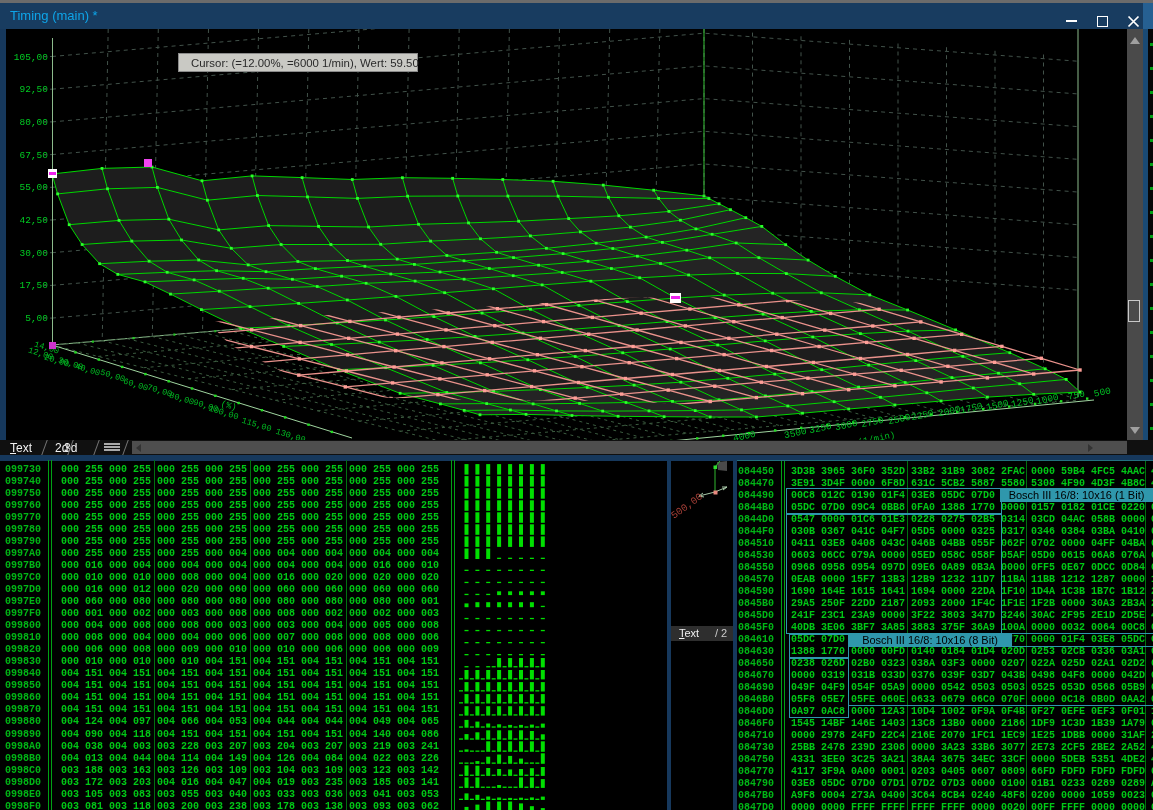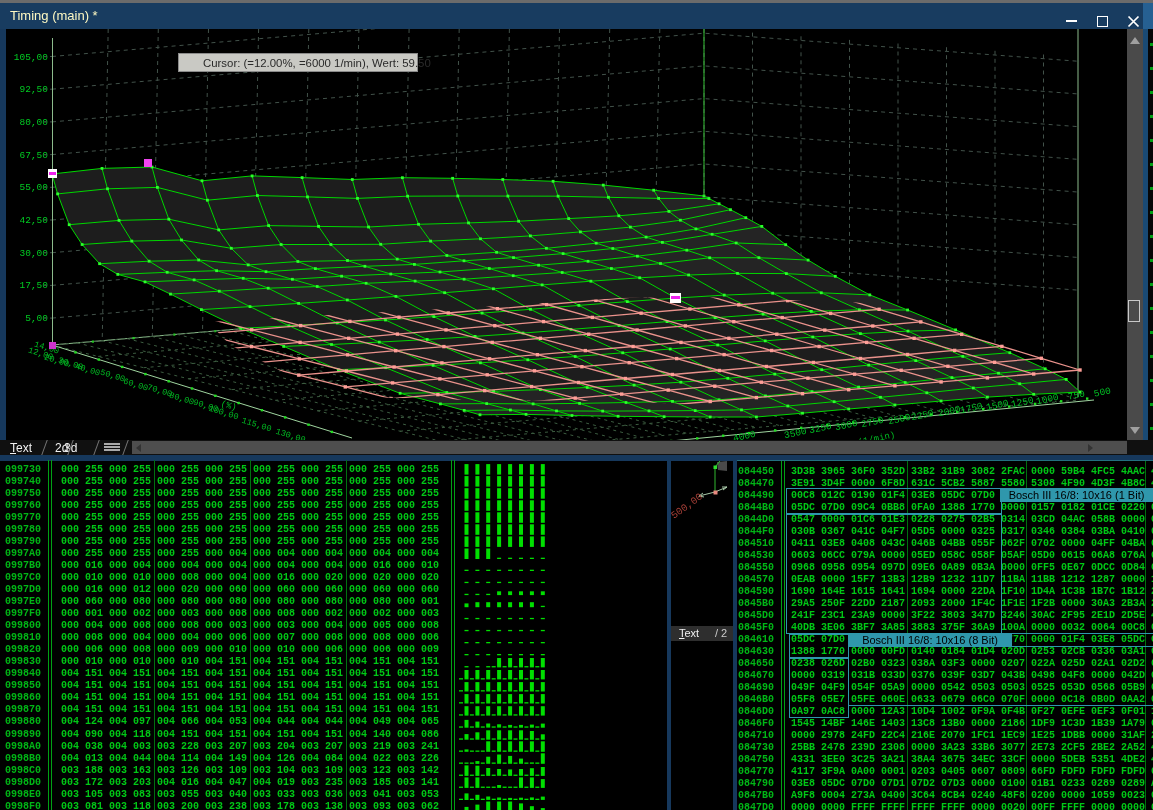--- a/index.html
+++ b/index.html
@@ -7,21 +7,21 @@
 .tab { position:absolute; top:1px; font:12px "Liberation Sans",sans-serif; color:#f2f2f2; }
 .maplabel { position:absolute; height:14px; background:#2f97ac; color:#000; font:11px "Liberation Sans",sans-serif; line-height:14px; text-align:center; overflow:hidden; white-space:nowrap; }
 </style></head>
 <body>
 <div style="position:absolute;left:0;top:0;width:1153px;height:810px;background:#000">
 
 <div style="position:absolute;left:0;top:29px;width:6px;height:426px;background:#16385c"></div>
 <div style="position:absolute;left:1143px;top:29px;width:0px;height:426px;background:#16385c"></div>
 <div style="position:absolute;left:0;top:0;width:1153px;height:3px;background:#6b6b6b"></div>
     <div style="position:absolute;left:0;top:3px;width:1143px;height:26px;background:#183c60">
-      <span style="position:absolute;left:10px;top:5px;font:13px 'Liberation Sans',sans-serif;color:#fef9c3">Timing (main) *</span>
+      <span style="position:absolute;left:10px;top:5px;font:13px 'Liberation Sans',sans-serif;color:#0ea5e9">Timing (main) *</span>
       <div style="position:absolute;left:1066px;top:17px;width:11px;height:2px;background:#fff"></div>
       <div style="position:absolute;left:1097px;top:13px;width:11px;height:11px;border:1.5px solid #fff"></div>
       <svg width="13" height="13" style="position:absolute;left:1127px;top:12px">
         <path d="M1.5 1.5 L11.5 11.5 M11.5 1.5 L1.5 11.5" stroke="#fff" stroke-width="1.7"></path>
       </svg>
     </div>
 <div style="position:absolute;left:1143px;top:3px;width:10px;height:26px;background:#266092"></div>
     <div style="position:absolute;left:1143px;top:29px;width:5px;height:426px;background:#1a4a74"></div>
     <div style="position:absolute;left:1148px;top:29px;width:5px;height:426px;background:#060606">
       <div style="position:absolute;left:2px;top:14px;width:6px;height:3px;background:#00a014"></div>
@@ -839,21 +839,21 @@
         </g>
         <line x1="704" y1="29" x2="704" y2="196" stroke="#35c035" stroke-width="1"></line>
         <rect x="48" y="169" width="9" height="9" fill="#ffffff"></rect>
         <rect x="49" y="172" width="7" height="3" fill="#ee22ee"></rect>
         <rect x="670" y="293" width="11" height="10" fill="#ffffff"></rect>
         <rect x="671" y="296" width="9" height="3" fill="#ee22ee"></rect>
         <rect x="144" y="159" width="8" height="8" fill="#ee44ee"></rect>
         <rect x="49" y="342" width="7" height="7" fill="#cc33cc"></rect>
       </g>
     </svg>
-<div style="position:absolute;left:178px;top:53px;width:240px;height:19px;background:#c9c9c4;white-space:nowrap;border:1px solid #8a8a8a;font:11.4px 'Liberation Sans',sans-serif;color:#2a2a2a;line-height:19px;text-align:left;padding-left:24px">Cursor: (=12.00%, =6000 1/min), Wert: 59.50</div>
+<div style="position:absolute;left:178px;top:53px;width:240px;height:19px;background:#c9c9c4;white-space:nowrap;border:1px solid #8a8a8a;font:11.4px 'Liberation Sans',sans-serif;color:#2a2a2a;line-height:19px;text-align:left;padding-left:12px">Cursor: (=12.00%, =6000 1/min), Wert: 59.50</div>
 <div style="position:absolute;left:1127px;top:29px;width:16px;height:411px;background:#4a4a4a">
       <div style="position:absolute;left:3px;top:8px;width:0;height:0;border-bottom:7px solid #a0a0a0;border-left:5px solid transparent;border-right:5px solid transparent"></div>
       <div style="position:absolute;left:3px;top:398px;width:0;height:0;border-top:7px solid #a0a0a0;border-left:5px solid transparent;border-right:5px solid transparent"></div>
       <div style="position:absolute;left:1px;top:271px;width:12px;height:22px;border:1px solid #c8c8c8"></div>
     </div>
 <div style="position:absolute;left:0px;top:440px;width:1153px;height:15px;background:#101010;overflow:hidden">
       <span class="tab" style="left:10px"><u>T</u>ext</span>
       <span class="tab" style="left:55px">2d</span>
       <span class="tab" style="left:64px">3d</span>
       <div style="position:absolute;left:44px;top:0;width:1px;height:15px;background:#777;transform:skewX(-20deg)"></div>

